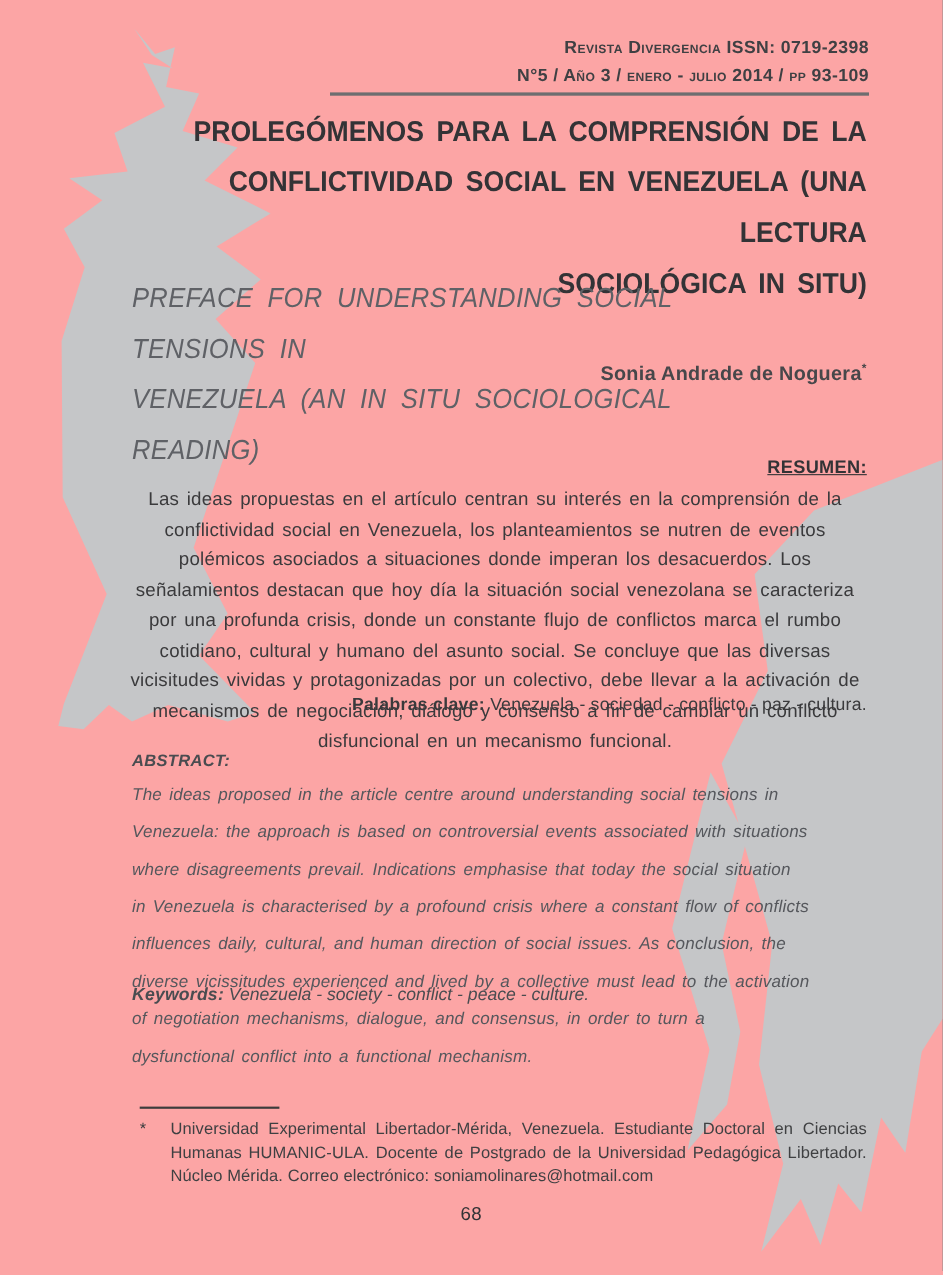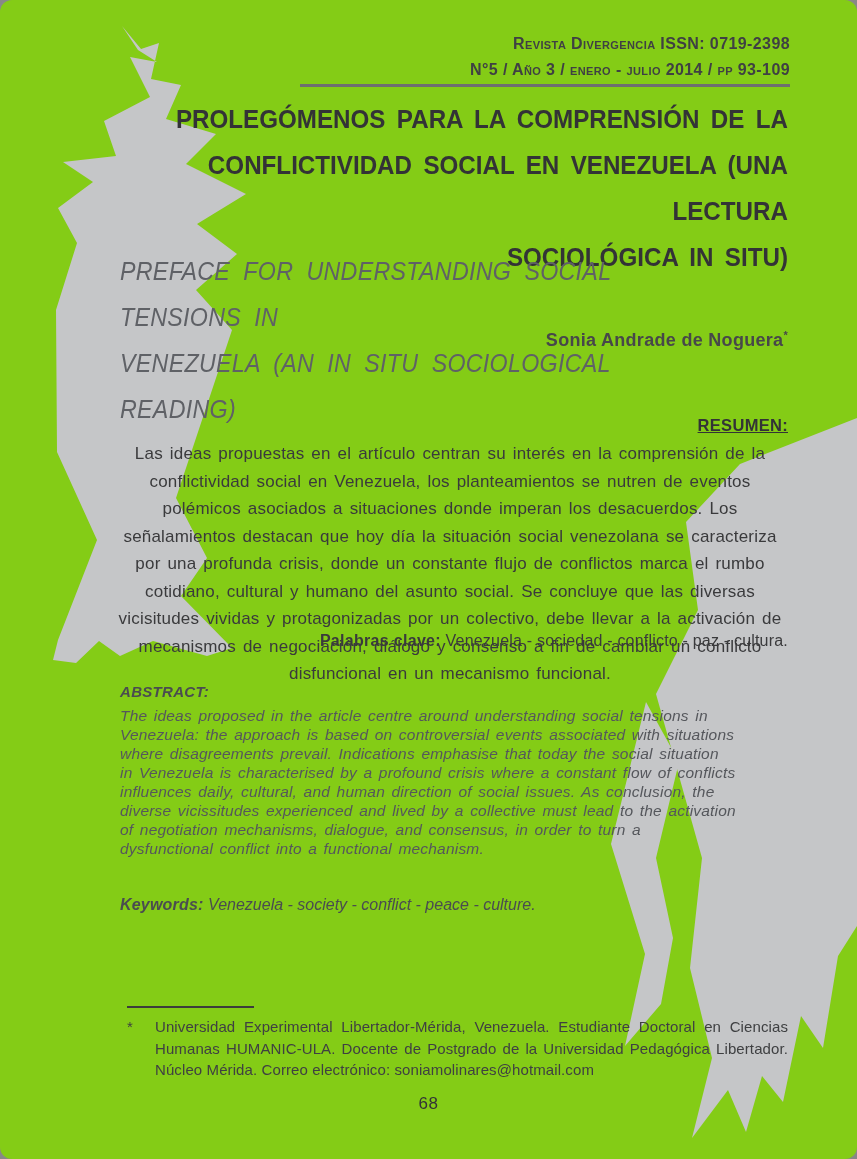--- a/index.html
+++ b/index.html
@@ -1,19 +1,19 @@
 <!DOCTYPE html>
 <html><head>
 <meta charset="utf-8">
 <style>
   html,body { margin:0; padding:0; background:#888; }
   .page {
     position:relative; width:857px; height:1159px; margin:0 auto;
-    background:#84cc16; overflow:hidden;
-    font-family:"Liberation Sans", sans-serif; color:#3a3a3c;border-radius:12px;
+    background:#fca5a5; overflow:hidden;
+    font-family:"Liberation Sans", sans-serif; color:#3a3a3c;
   }
   .wm { position:absolute; top:0; left:0; z-index:0; }
   .content-layer { position:absolute; inset:0; z-index:1; }
 
   .header {
     position:absolute; top:31px; right:67px; text-align:right;
     font-weight:bold; font-size:16px; line-height:26px;
     letter-spacing:.4px; color:#3f4043; font-variant:small-caps;
   }
   .rule-header { position:absolute; top:84px; left:300px; width:490px; height:3px; background:#6e6e70; }
@@ -38,21 +38,21 @@
   .resumen-body {
     position:absolute; top:440px; left:112px; right:69px; text-align:center;
     font-size:17px; line-height:27.5px; color:#3a3a3c; word-spacing:2px; letter-spacing:.2px;
   }
   .palabras { position:absolute; top:632px; right:69px; font-size:16px; color:#3a3a3c; letter-spacing:.2px; }
   .palabras b { letter-spacing:.3px; }
 
   .abstract-head { position:absolute; top:683px; left:120px; font-weight:bold; font-style:italic; font-size:15px; color:#4a4c50; letter-spacing:.3px; }
   .abstract-body {
     position:absolute; top:706px; left:120px; width:616px;
-    font-style:italic; font-size:15.5px; line-height:19px; color:#55575c;
+    font-style:italic; font-size:15.5px; line-height:34px; color:#55575c;
     word-spacing:2px; letter-spacing:.2px;
   }
   .keywords { position:absolute; top:896px; left:120px; font-style:italic; font-size:16px; color:#4a4c50; }
   .keywords b { letter-spacing:.2px; }
 
   .dates { position:absolute; top:944px; left:120px; font-size:16.5px; line-height:27px; color:#3a3a3c; }
   .dates .en { font-style:italic; font-size:15.5px; color:#46484c; }
 
   .fn-rule { position:absolute; top:1006px; left:127px; width:127px; height:2px; background:#3c3c3c; }
   .footnote {

